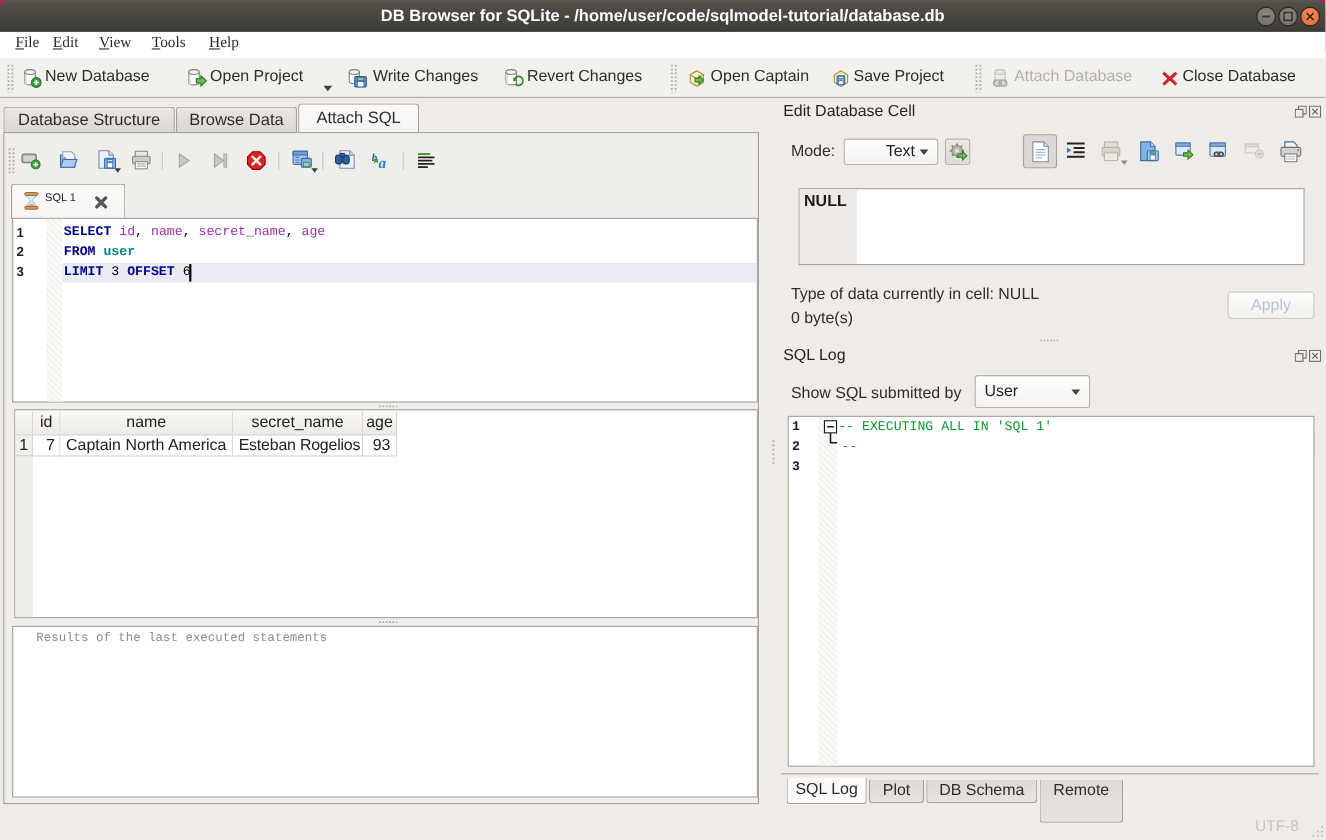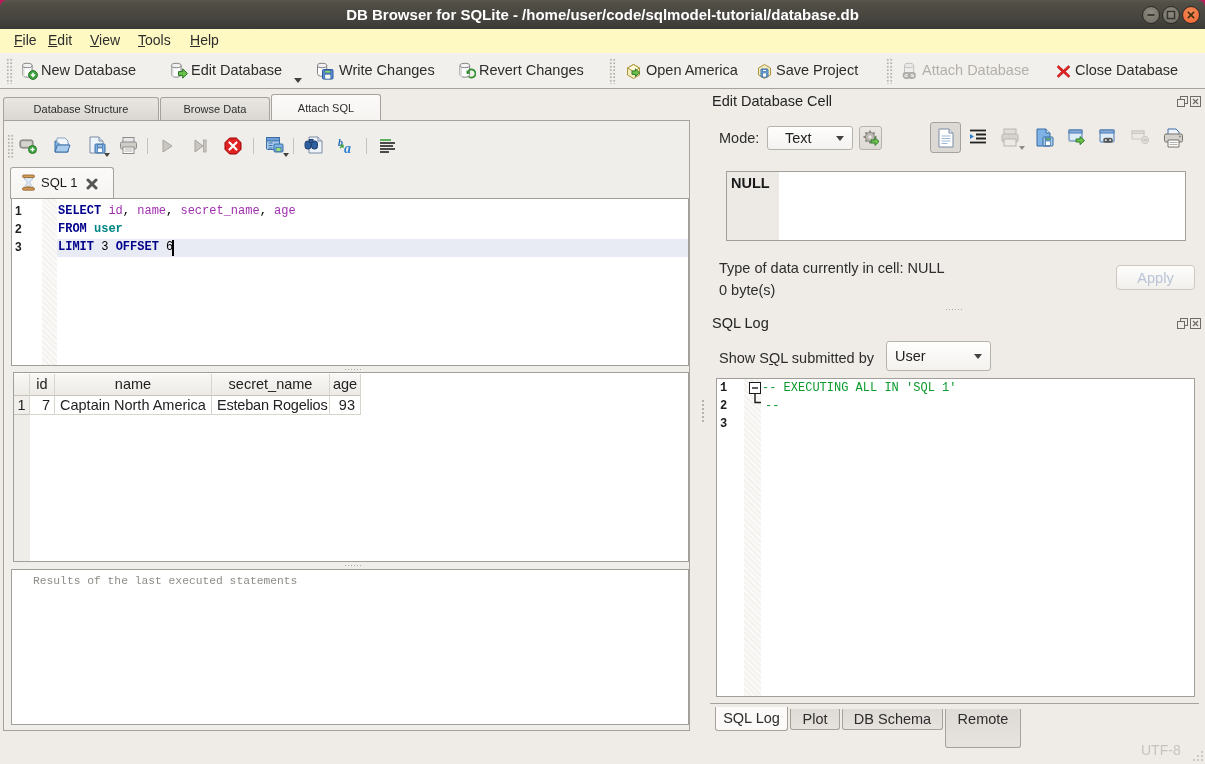--- a/index.html
+++ b/index.html
@@ -9,35 +9,35 @@
 #titlewrap { position:absolute; left:0; top:0; width:1205px; height:46px; background:#be185d; }
 #titlebar { position:absolute; left:0; top:0; width:1205px; height:29px;
   background:linear-gradient(#5a574e,#514e46 12%,#45433d 70%,#3b3934);
   border-radius:7px 7px 0 0; }
 #title { position:absolute; left:0; right:0; top:0; height:29px; line-height:29px;
   text-align:center; color:#fff; font-weight:bold; font-size:15px; }
 .winbtn { position:absolute; top:6px; width:18px; height:18px; border-radius:50%;
   border:1px solid #2a2923; }
 .winbtn .gl { position:absolute; left:0; top:0; width:100%; height:100%; }
 
-#menubar { position:absolute; left:0; top:29px; width:1205px; height:36px; background:#fef9c3;
-  border-bottom:1px solid #d7d4ce; }
+#menubar { position:absolute; left:0; top:29px; width:1205px; height:36px; background:#ffffff;
+  border-bottom:1px solid #d7d4ce;font-family:Liberation Serif, serif; }
 #menubar span { position:absolute; top:3px; font-size:14px; color:#2d2d2d; }
 #menubar u { text-decoration:underline; }
 
 #toolbar { position:absolute; left:0; top:53px; width:1205px; height:36px; background:#f2f0ec;
   border-bottom:1px solid #a6a29b; }
 .tbtxt { position:absolute; top:9px; font-size:14.5px; color:#2d2d2d; }
 .tbtxt.dis { color:#b4b0a9; }
 .handle { position:absolute; width:7px; background-image:radial-gradient(circle, #b5b1aa 0.9px, transparent 1.05px);
   background-size:3.5px 3.5px; }
 
 #main { position:absolute; left:0; top:89px; width:1205px; height:675px; background:#efece7; }
 
-.tab { position:absolute; font-size:11px; color:#2d2d2d; text-align:center;
+.tab { position:absolute; font-size:15px; color:#2d2d2d; text-align:center;
   border:1px solid #a6a29b; border-bottom:none; border-radius:3px 3px 0 0;
   background:linear-gradient(#e9e7e3,#dad7d2); }
 .tab.active { background:linear-gradient(#fbfaf9,#f5f4f1); }
 #lframe { position:absolute; left:3px; top:31px; width:687px; height:611px;
   border:1px solid #a6a29b; background:#f0eeea; }
 
 .whitebox { position:absolute; background:#fff; border:1px solid #a29e98; }
 .dots-h { position:absolute; width:17px; height:3px;
   background-image:radial-gradient(circle,#aeaaa3 0.8px, transparent 1px); background-size:3px 3px; }
 .dots-v { position:absolute; width:4px; height:24px;
@@ -112,21 +112,21 @@
   <circle cx="13" cy="13" r="4.4" fill="#3fa43f" stroke="#267126"></circle>
   <path d="M13 10.8v4.4M10.8 13h4.4" stroke="#fff" stroke-width="1.5"></path>
 </svg>
 <span class="tbtxt" style="left:41px">New Database</span>
 <svg class="abs" style="left:170px; top:9px" width="18" height="18" viewBox="0 0 18 18">
   <path d="M1.5 3.5v9.2c0 1.4 2.1 2.5 4.8 2.5s4.8-1.1 4.8-2.5V3.5" fill="#fff" stroke="#808080"></path>
   <path d="M1.5 3.5v9.2c0 1.4 1 2.5 2 2.5 V 3.5z" fill="#dcdcdc" stroke="none"></path>
   <ellipse cx="6.3" cy="3.5" rx="4.8" ry="2.2" fill="#f2f2f2" stroke="#808080"></ellipse>
   <path d="M8.5 9.6h4.2V6.9l4.8 4.6-4.8 4.6v-2.7H8.5z" fill="#6cc24a" stroke="#267126"></path>
 </svg>
-<span class="tbtxt" style="left:191px">Edit Database</span>
+<span class="tbtxt" style="left:191px">Open Project</span>
 <div class="abs" style="left:294px; top:25px; width:0; height:0; border-left:4px solid transparent; border-right:4px solid transparent; border-top:5px solid #44423e;"></div>
 <div class="abs" style="left:306px; top:61px; width:1px; height:20px; background:#c9c5bf;"></div>
 <svg class="abs" style="left:316px; top:9px" width="18" height="18" viewBox="0 0 18 18">
   <path d="M1.5 3.5v8.2c0 1.4 2 2.5 4.6 2.5s4.6-1.1 4.6-2.5V3.5" fill="#fff" stroke="#808080"></path>
   <ellipse cx="6.1" cy="3.5" rx="4.6" ry="2.2" fill="#f2f2f2" stroke="#808080"></ellipse>
   <rect x="6.5" y="7.5" width="10.5" height="9.5" rx="1" fill="#5b8dd6" stroke="#2d5a9e"></rect>
   <rect x="8.8" y="12.2" width="6" height="4.8" fill="#f6fbf2" stroke="#2d5a9e" stroke-width=".6"></rect>
   <rect x="8.8" y="8.6" width="6" height="2.4" fill="#8fd46a" stroke="#2d5a9e" stroke-width=".6"></rect>
 </svg>
 <span class="tbtxt" style="left:339px">Write Changes</span>
@@ -137,21 +137,21 @@
   <path d="M9.3 11.3a4.1 4.1 0 1 1 1.2 3.2" fill="none" stroke="#2f8f2f" stroke-width="1.7"></path>
   <path d="M8.4 8.6l.6 3.6 3.3-1.1z" fill="#2f8f2f"></path>
 </svg>
 <span class="tbtxt" style="left:479px">Revert Changes</span>
 <div class="handle" style="left:609px; top:5px; height:26px;"></div>
 <svg class="abs" style="left:625px; top:10px" width="17" height="17" viewBox="0 0 17 17">
   <path d="M8.5 1.5l6 3.5v7l-6 3.5-6-3.5V5z" fill="#f5ecc2" stroke="#a89335"></path>
   <path d="M8.5 1.5l6 3.5-6 3.5-6-3.5z" fill="#fdf6d8" stroke="#a89335"></path>
   <path d="M7 8h3.5V5.9l4 3.8-4 3.8v-2.1H7z" fill="#6cc24a" stroke="#2c7a2c"></path>
 </svg>
-<span class="tbtxt" style="left:646px">Open America</span>
+<span class="tbtxt" style="left:646px">Open Captain</span>
 <svg class="abs" style="left:756px; top:10px" width="17" height="17" viewBox="0 0 17 17">
   <path d="M8.5 1.5l6 3.5v7l-6 3.5-6-3.5V5z" fill="#f5ecc2" stroke="#a89335"></path>
   <rect x="5" y="6" width="7" height="8" rx=".8" fill="#7fb2e5" stroke="#3a6ea5"></rect>
   <rect x="6.5" y="10" width="4" height="4" fill="#fff" stroke="#3a6ea5" stroke-width=".7"></rect>
   <rect x="6.5" y="6.5" width="4" height="2" fill="#fff" stroke="#3a6ea5" stroke-width=".7"></rect>
 </svg>
 <span class="tbtxt" style="left:776px">Save Project</span>
 <div class="handle" style="left:886px; top:5px; height:26px;"></div>
 <svg class="abs" style="left:902px; top:9px" width="18" height="18" viewBox="0 0 18 18" opacity="0.5">
   <path d="M2.5 3.5v8.2c0 1.4 2 2.5 4.6 2.5s4.6-1.1 4.6-2.5V3.5" fill="#eee" stroke="#909090"></path>
@@ -247,21 +247,21 @@
 </svg>
 </div>
 
 <div class="tab active" style="left:10px; top:78px; width:104px; height:32px;"></div>
 <svg class="abs" style="left:21px; top:85px" width="15" height="17" viewBox="0 0 15 17">
   <path d="M3 3c0 3.5 3.3 3.6 3.3 5.5S3 12 3 14h9c0-2-3.3-3.6-3.3-5.5S12 6.5 12 3z" fill="#ddeafa" stroke="#9ab2cc" stroke-width=".8"></path>
   <path d="M4.6 12.8c.9-1.4 4.9-1.4 5.8 0z" fill="#c89050"></path>
   <rect x="1.5" y="1" width="12" height="2.6" rx="1.3" fill="#d69a55" stroke="#8a5f28" stroke-width=".8"></rect>
   <rect x="1.5" y="13.6" width="12" height="2.6" rx="1.3" fill="#d69a55" stroke="#8a5f28" stroke-width=".8"></rect>
 </svg>
-<span class="abs" style="left:41px; top:86px; font-size:13px; color:#1a1a1a;">SQL 1</span>
+<span class="abs" style="left:41px; top:86px; font-size:10px; color:#1a1a1a;">SQL 1</span>
 <svg class="abs" style="left:86px; top:89px" width="12" height="12" viewBox="0 0 12 12">
   <path d="M2 2l8 8M10 2l-8 8" stroke="#555" stroke-width="3" stroke-linecap="round"></path>
 </svg>
 
 <div class="whitebox" style="left:11px; top:109px; width:678px; height:168px;"></div>
 <div class="abs" style="left:42px; top:110px; width:15px; height:166px; background:repeating-linear-gradient(45deg,#f4f2ef 0 2px,#fbfaf9 2px 4px);"></div>
 <div id="lineno">
   <div style="left:15px; top:115px; position:absolute; font-size:12px; font-weight:bold;">1</div>
   <div style="left:15px; top:133px; position:absolute; font-size:12px; font-weight:bold;">2</div>
   <div style="left:15px; top:151px; position:absolute; font-size:12px; font-weight:bold;">3</div>
@@ -300,21 +300,21 @@
 <span class="docktitle" style="left:712px; top:4px;">Edit Database Cell</span>
 <svg class="dockbtn" style="left:1177px; top:7px;" viewBox="0 0 11 11">
   <rect x="3.5" y="0.5" width="7" height="7" fill="none" stroke="#6e6b65"></rect>
   <rect x="0.5" y="3.5" width="7" height="7" fill="#efece7" stroke="#6e6b65"></rect>
 </svg>
 <svg class="dockbtn" style="left:1190px; top:7px;" viewBox="0 0 11 11">
   <rect x="0.5" y="0.5" width="10" height="10" fill="none" stroke="#6e6b65"></rect>
   <path d="M3 3l5 5M8 3l-5 5" stroke="#6e6b65" stroke-width="1.2"></path>
 </svg>
 <span class="label" style="left:719px; top:41px;">Mode:</span>
-<div class="combo" style="left:767px; top:37px; width:86px; height:24px; line-height:22px; padding-left:17px;">Text<span class="arr"></span></div>
+<div class="combo" style="left:767px; top:37px; width:86px; height:24px; line-height:22px; padding-left:17px;text-align:center;">Text<span class="arr"></span></div>
 <div class="btn" style="left:859px; top:37px; width:23px; height:24px; background:linear-gradient(#ebe8e4,#ddd9d4);"></div>
 <svg class="abs" style="left:862px; top:40px" width="18" height="18" viewBox="0 0 18 18">
   <circle cx="8" cy="8" r="4.7" fill="#b9b6b1" stroke="#8b8880"></circle>
   <g stroke="#8b8880" stroke-width="1.8">
           <path d="M8 1.5v2.2M8 12.3v2.2M1.5 8h2.2M12.3 8h2.2M3.4 3.4L5 5M11 11l1.6 1.6M12.6 3.4L11 5M5 11l-1.6 1.6"></path>
         </g>
   <circle cx="8" cy="8" r="1.8" fill="#e8e5e0"></circle>
   <path d="M9 11h4v-2.4l4 3.9-4 3.9V14H9z" fill="#6cc24a" stroke="#2c7a2c"></path>
 </svg>
 

